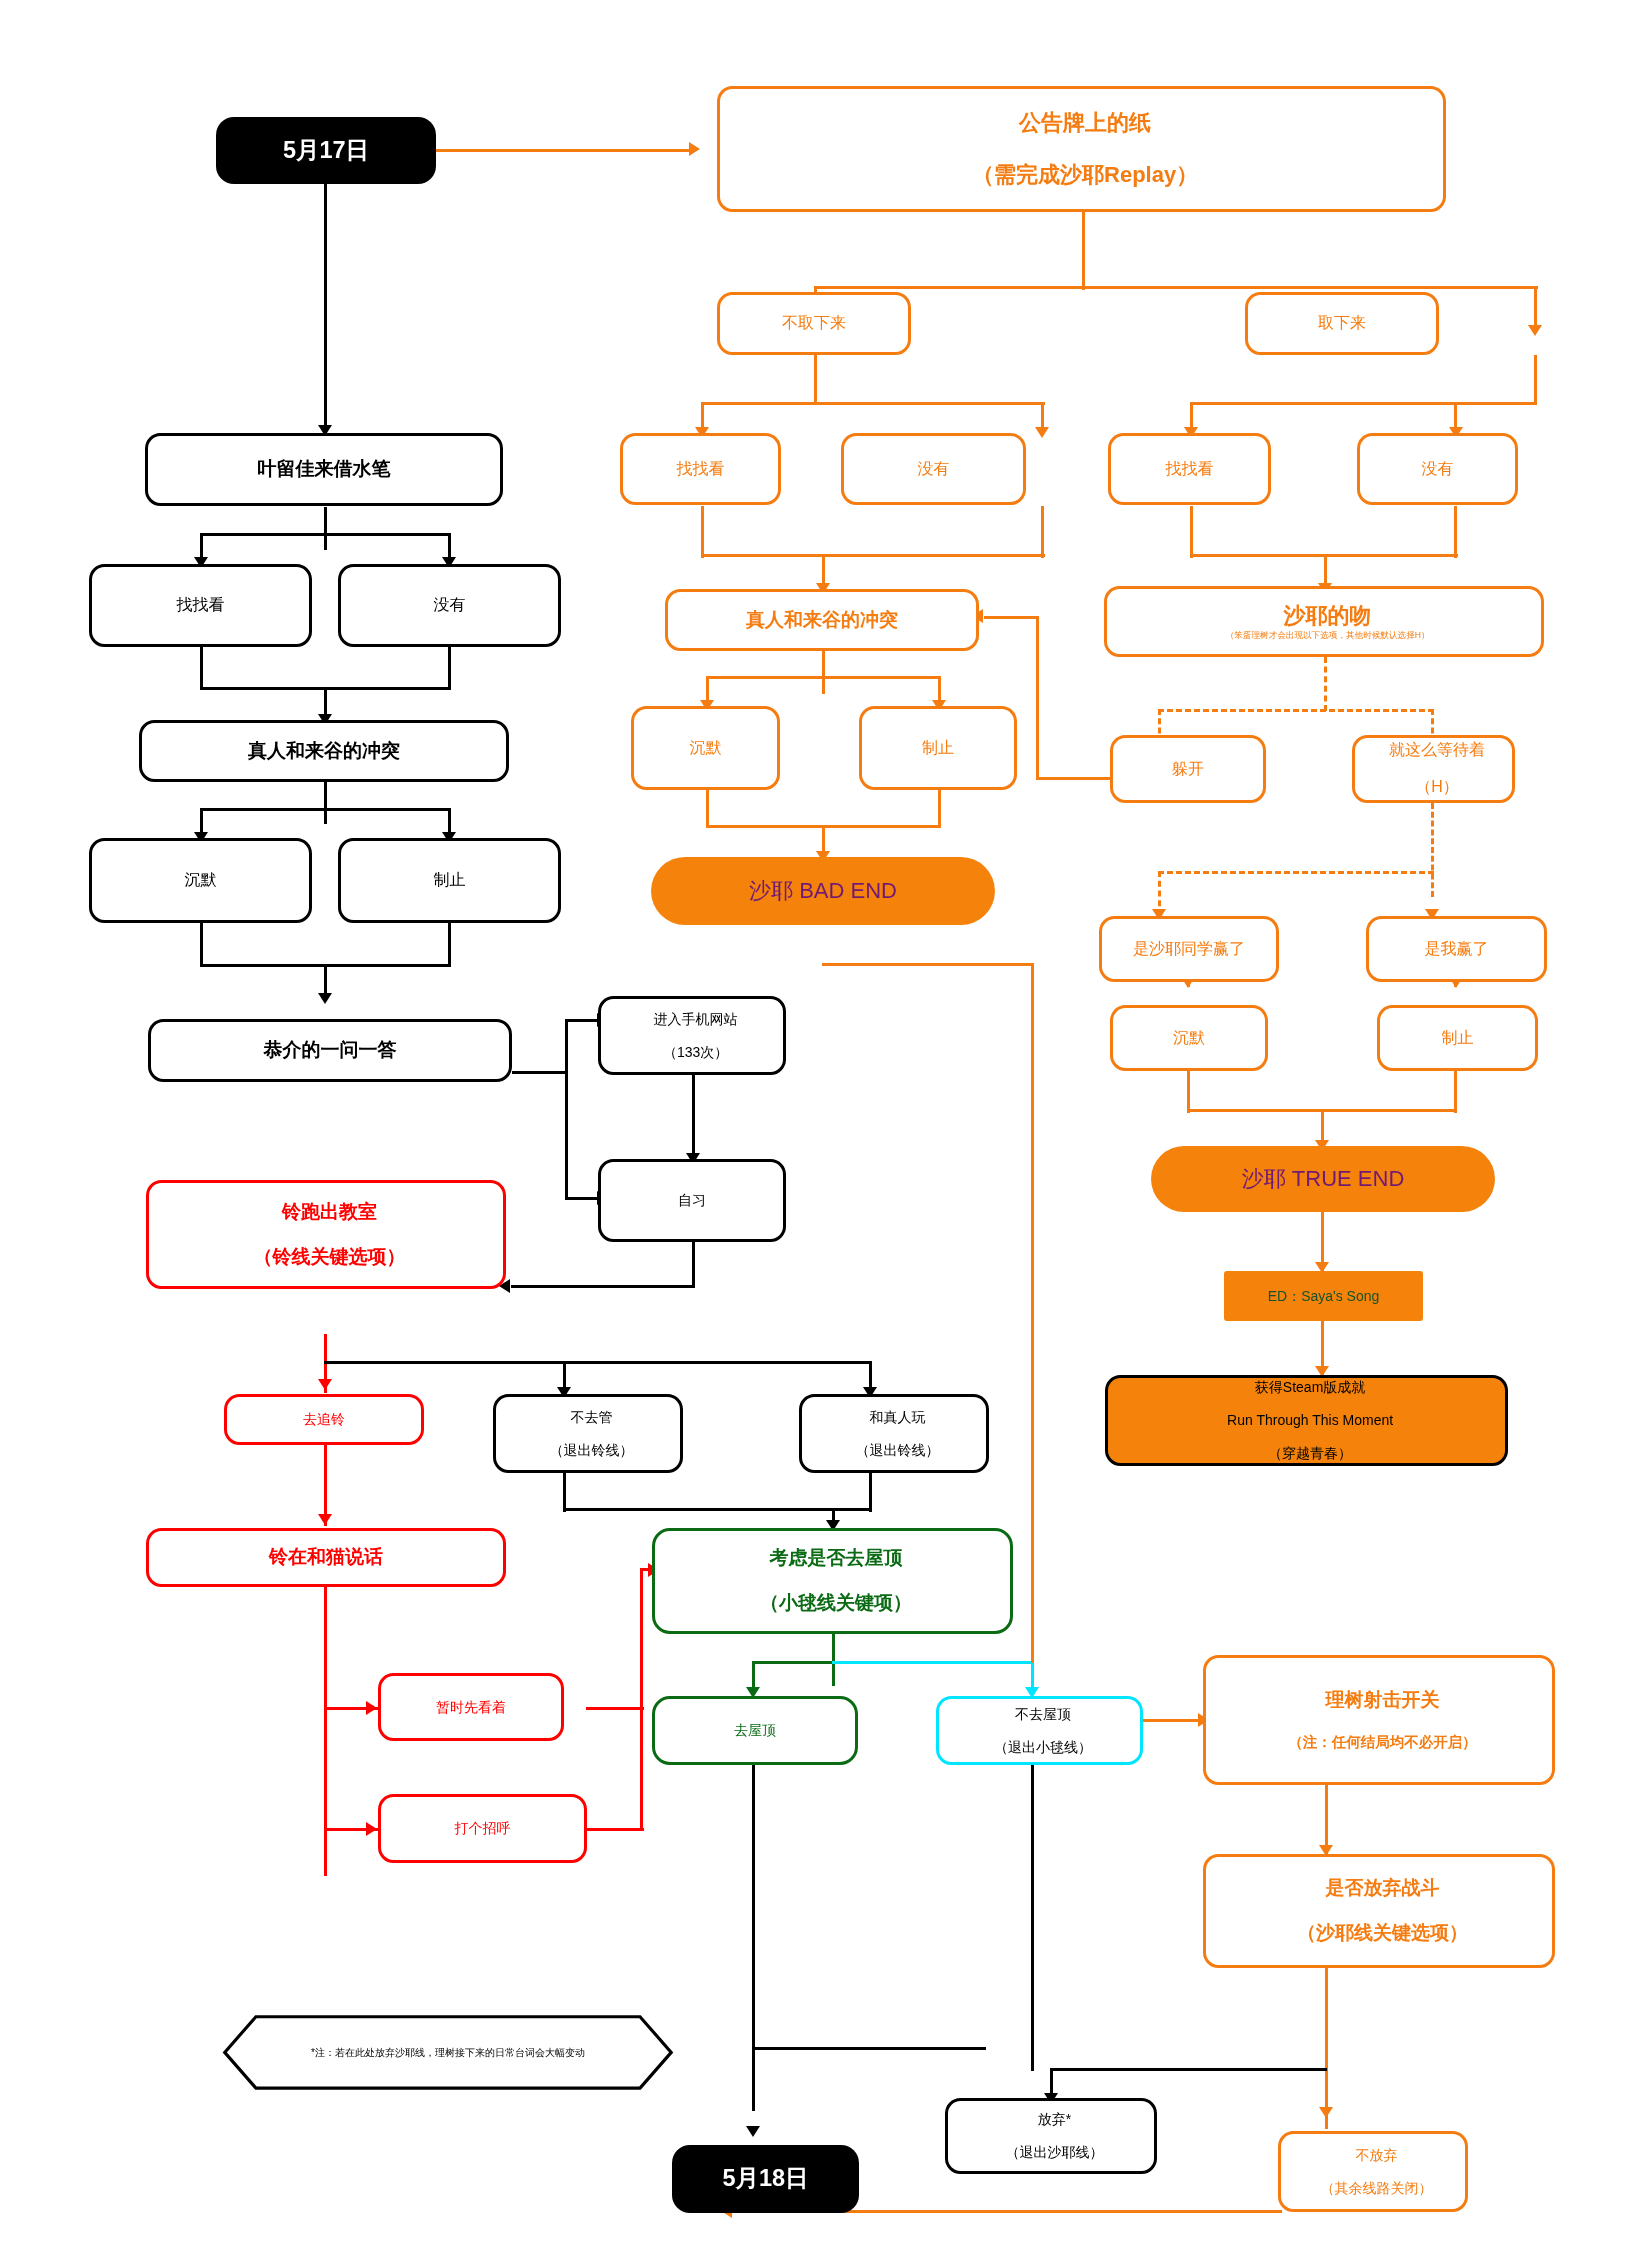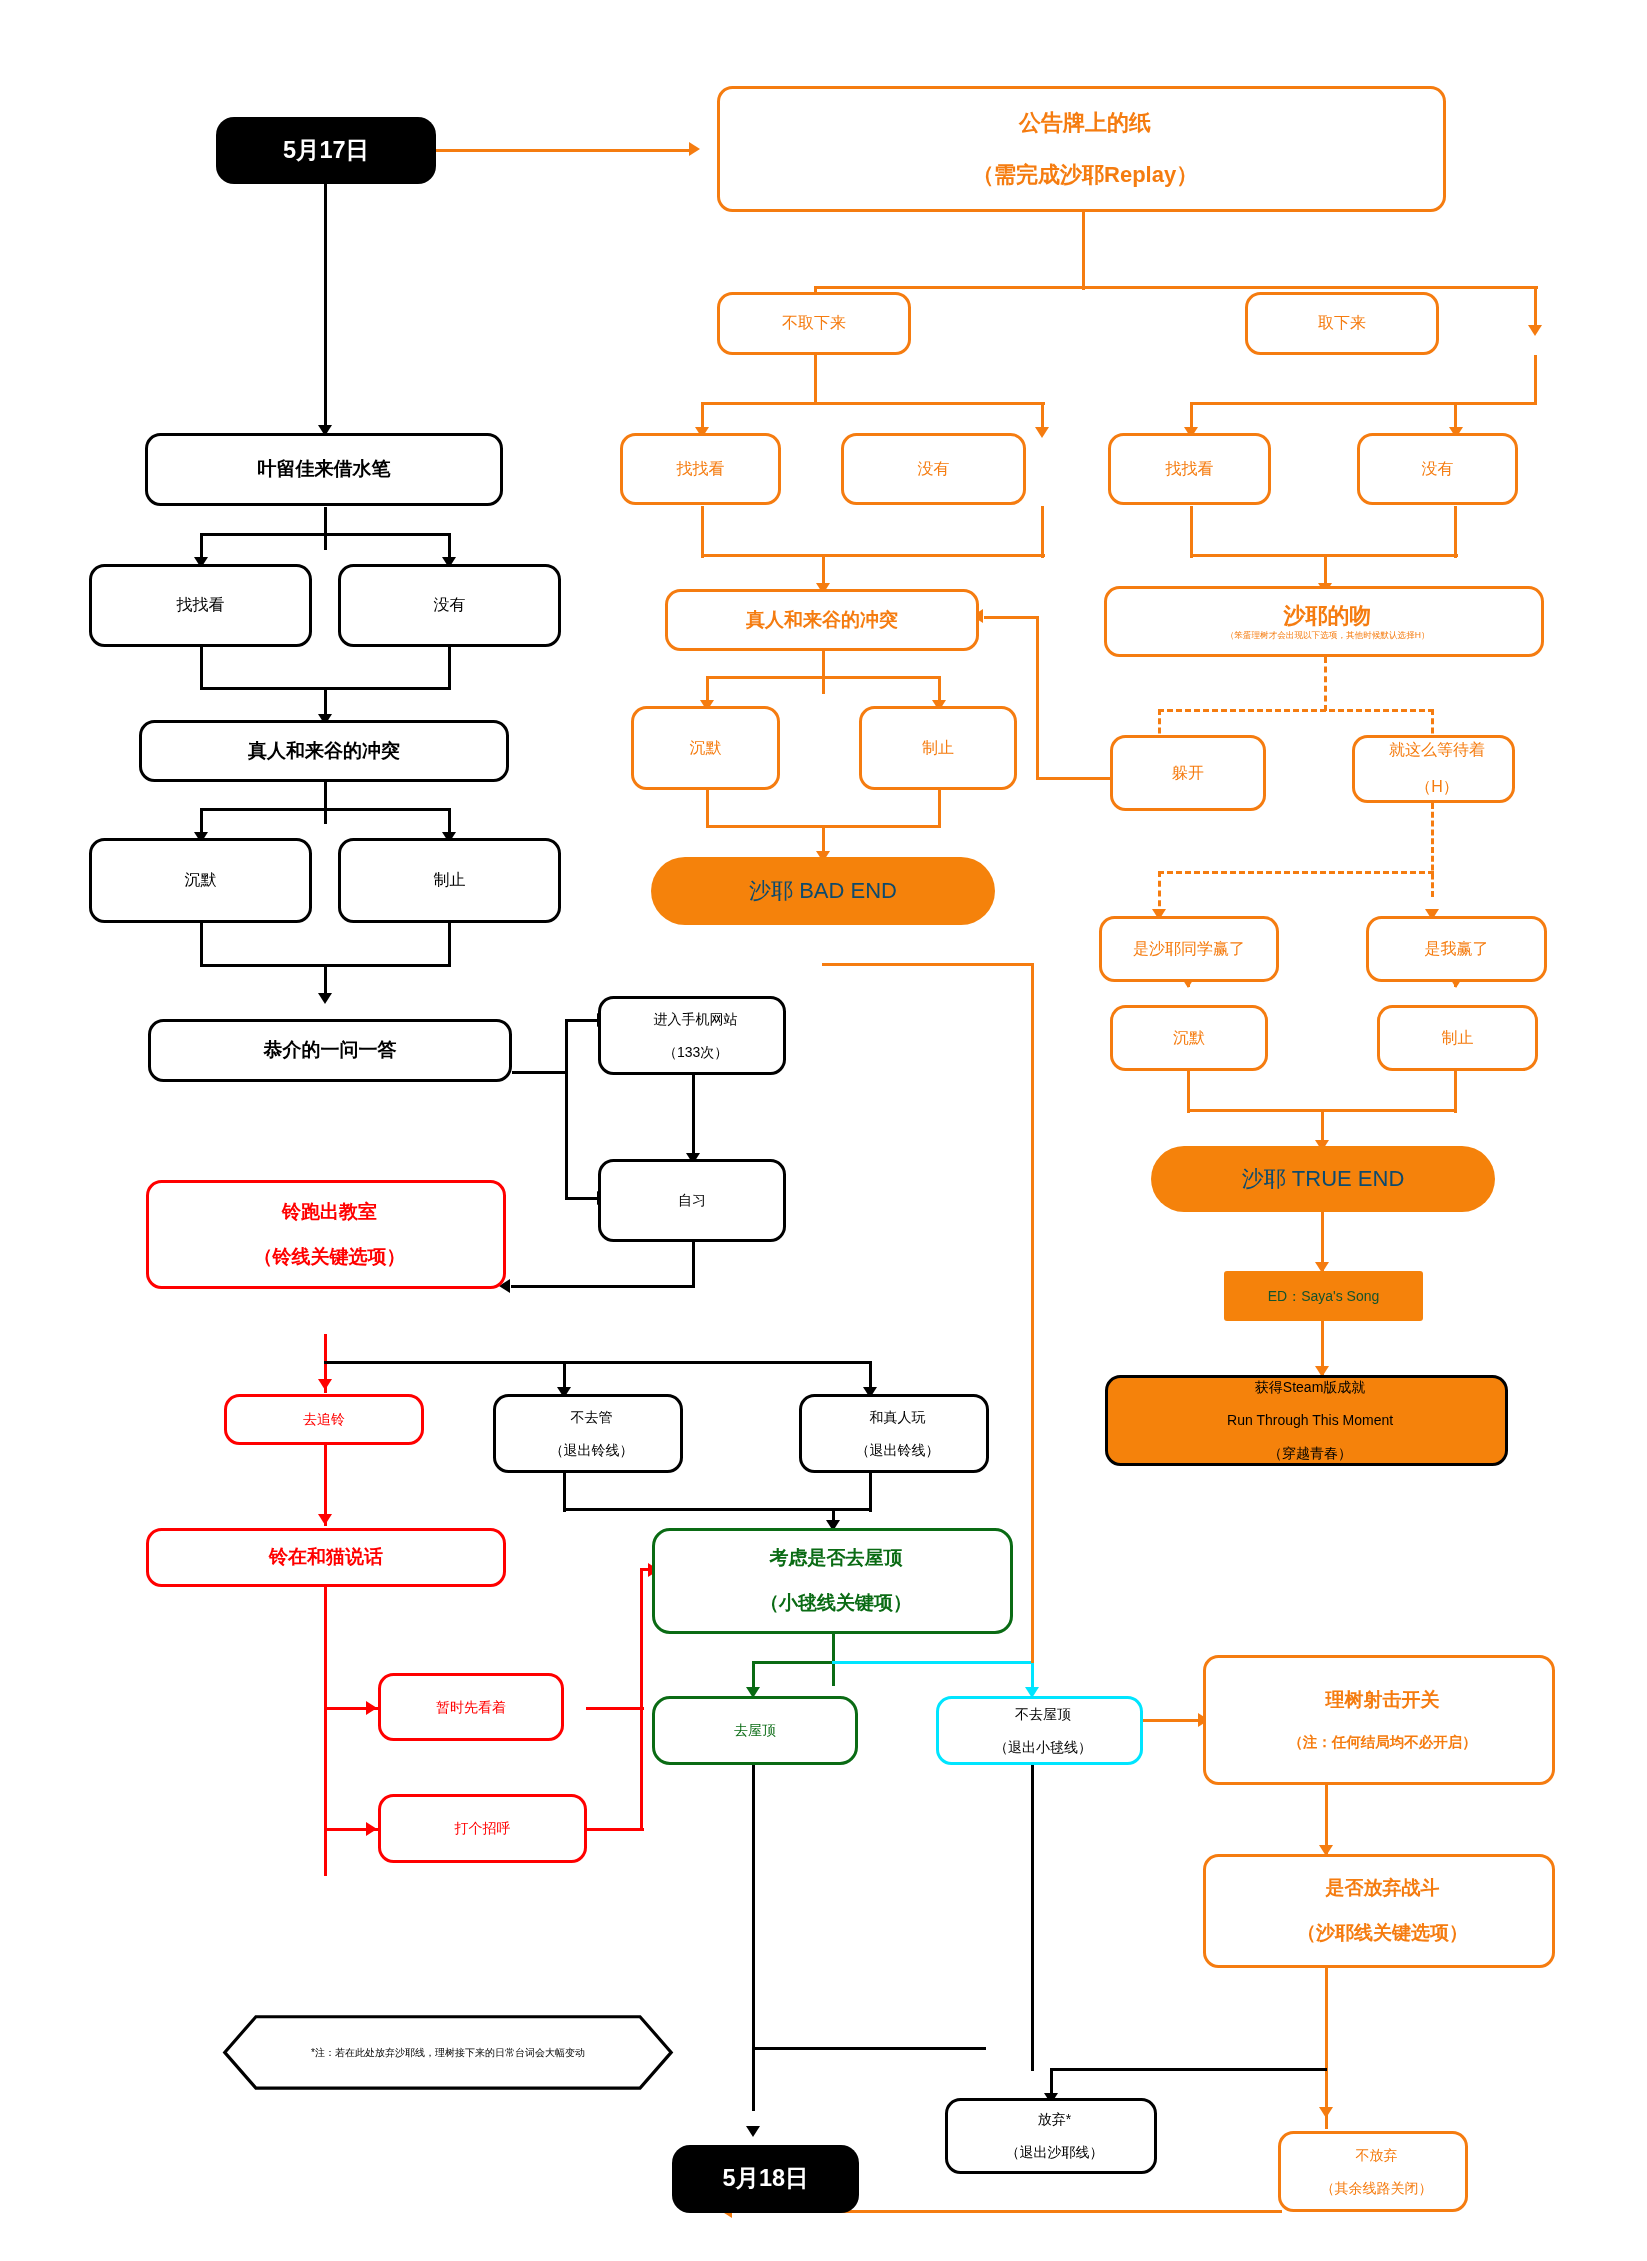--- a/index.html
+++ b/index.html
@@ -10,21 +10,21 @@
   .node span{display:block;width:100%;padding:0 3.6px;}
 
   
   .blk{border-color:#000;color:#000;border-width:3.2px;border-radius:15.4px;}
   .org{border-color:#F57C10;color:#F57C10;border-width:3.2px;border-radius:15.4px;}
   .red{border-color:#FF0000;color:#FF0000;border-width:3.2px;border-radius:15.4px;}
   .grn{border-color:#0A6B14;color:#0A6B14;border-width:3.2px;border-radius:18px;}
   .cyn{border-color:#00E5FF;color:#000;border-width:3.2px;border-radius:15.4px;}
 
   .fill-black{background:#000;color:#fff;border-color:#000;border-width:0;border-radius:18px;}
-  .fill-orange{background:#F5820B;color:#0c4a6e;border-color:#F5820B;border-width:0;border-radius:34px;}
+  .fill-orange{background:#F5820B;color:#701a75;border-color:#F5820B;border-width:0;border-radius:34px;}
   .fill-orange-blk{background:#F5820B;color:#14532d;border-color:#F5820B;border-width:0;border-radius:3px;}
   .fill-orange-out{background:#F5820B;color:#000;border-color:#000;border-width:3.2px;border-radius:15.4px;}
 
   .bold{font-weight:bold;}
   .t30{font-size:14px;}
   .t34{font-size:16px;}
   .t40{font-size:19px;}
   .t46{font-size:22px;}
   .t50{font-size:23.5px;}
   .sub-s{font-size:8.6px;font-weight:normal;display:block;margin-top:1.8px;}
@@ -292,21 +292,21 @@
     <span>沉默</span>
   </div>
   <div class="node org t34" style="left:859px;top:706px;width:158px;height:84px;">
     <span>制止</span>
   </div>
 
   <div class="node fill-orange t46" style="left:651px;top:857px;width:344px;height:68px;">
     <span>沙耶 BAD END</span>
   </div>
 
-  <div class="node org t34" style="left:1110px;top:735px;width:156px;height:76px;">
+  <div class="node org t34" style="left:1110px;top:735px;width:156px;height:68px;">
     <span>躲开</span>
   </div>
   <div class="node org t34" style="left:1352px;top:735px;width:163px;height:68px;">
     <span><span>就这么等待着</span><br><span>（H）</span></span>
   </div>
 
   <div class="node org t34" style="left:1099px;top:916px;width:180px;height:66px;">
     <span>是沙耶同学赢了</span>
   </div>
   <div class="node org t34" style="left:1366px;top:916px;width:181px;height:66px;">

